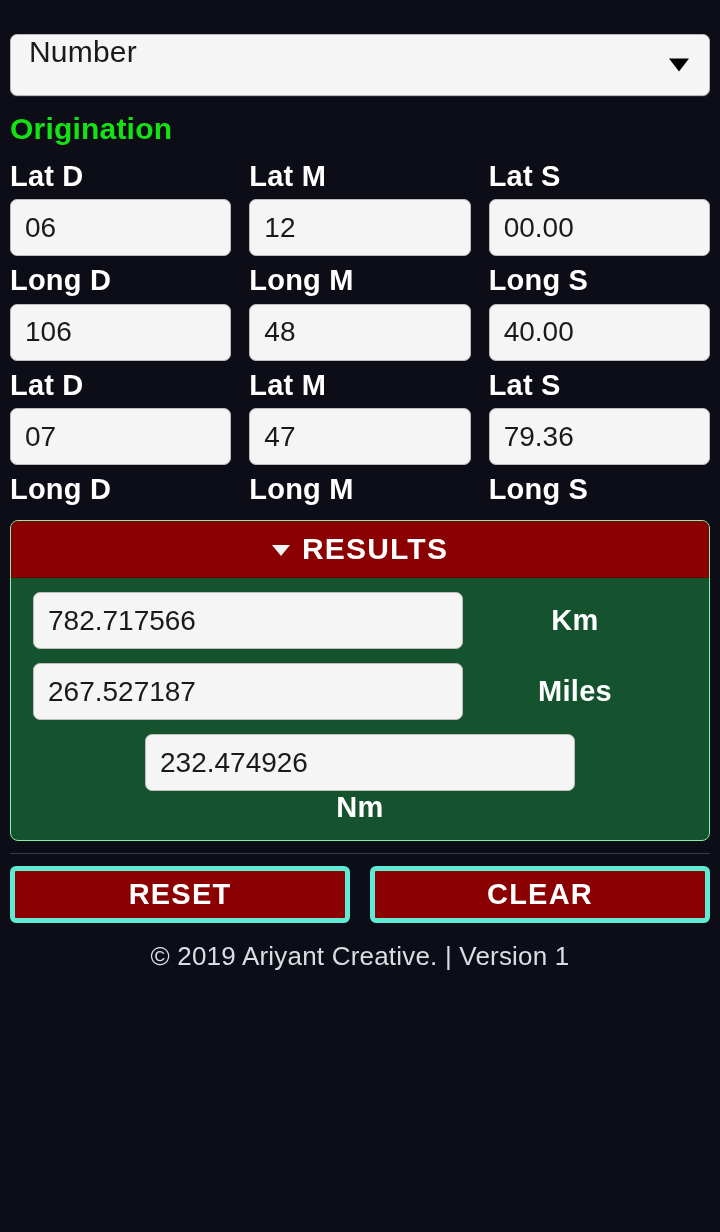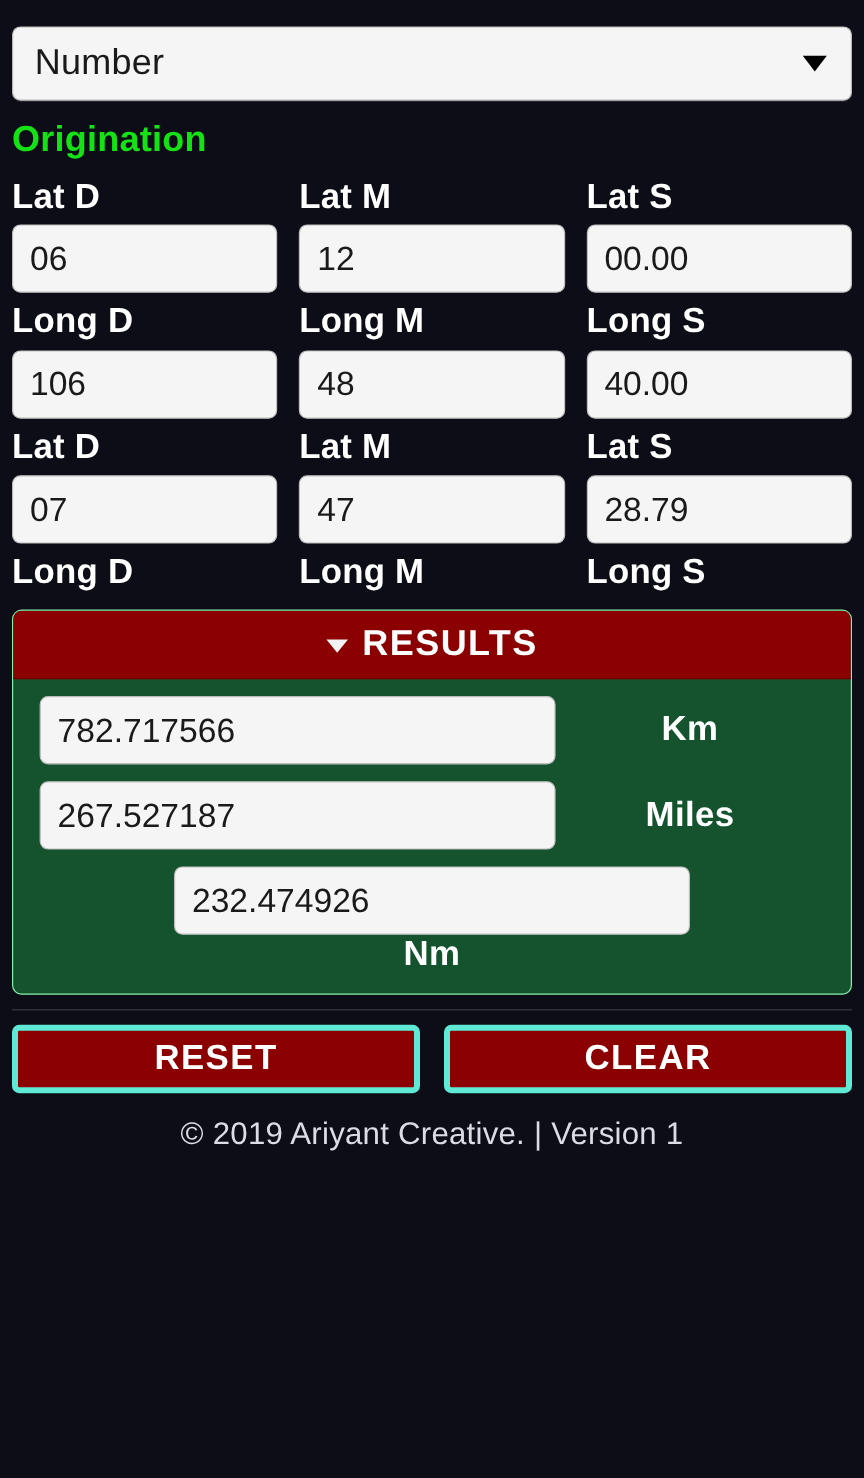--- a/index.html
+++ b/index.html
@@ -16,27 +16,27 @@
     width: 720px;
     height: 1232px;
     background: #0d0d17;
     padding: 0 10px;
     display: flex;
     flex-direction: column;
   }
 
   
   .select-wrap {
-    margin-top: 22px;
+    margin-top: 34px;
     height: 62px;
     background: #f5f5f5;
     border: 1px solid #b9b9b9;
     border-radius: 7px;
     display: flex;
-    align-items: center;
+    align-items: flex-start;
     padding: 0 18px;
     position: relative;
     box-shadow: 0 1px 0 rgba(255,255,255,0.10);
   }
   .select-value {
     font-size: 30px;
     color: #1a1a1a;
     letter-spacing: 0.2px;
   }
   .select-caret {
@@ -266,21 +266,21 @@
       </div>
   </div>
   <div class="field-row">
     <div class="col">
         <div class="text-field">07</div>
       </div>
     <div class="col">
         <div class="text-field">47</div>
       </div>
     <div class="col">
-        <div class="text-field">28.79</div>
+        <div class="text-field">79.36</div>
       </div>
   </div>
 
   <div class="label-row">
     <div class="col">
         <div class="field-label">Long D</div>
       </div>
     <div class="col">
         <div class="field-label">Long M</div>
       </div>

